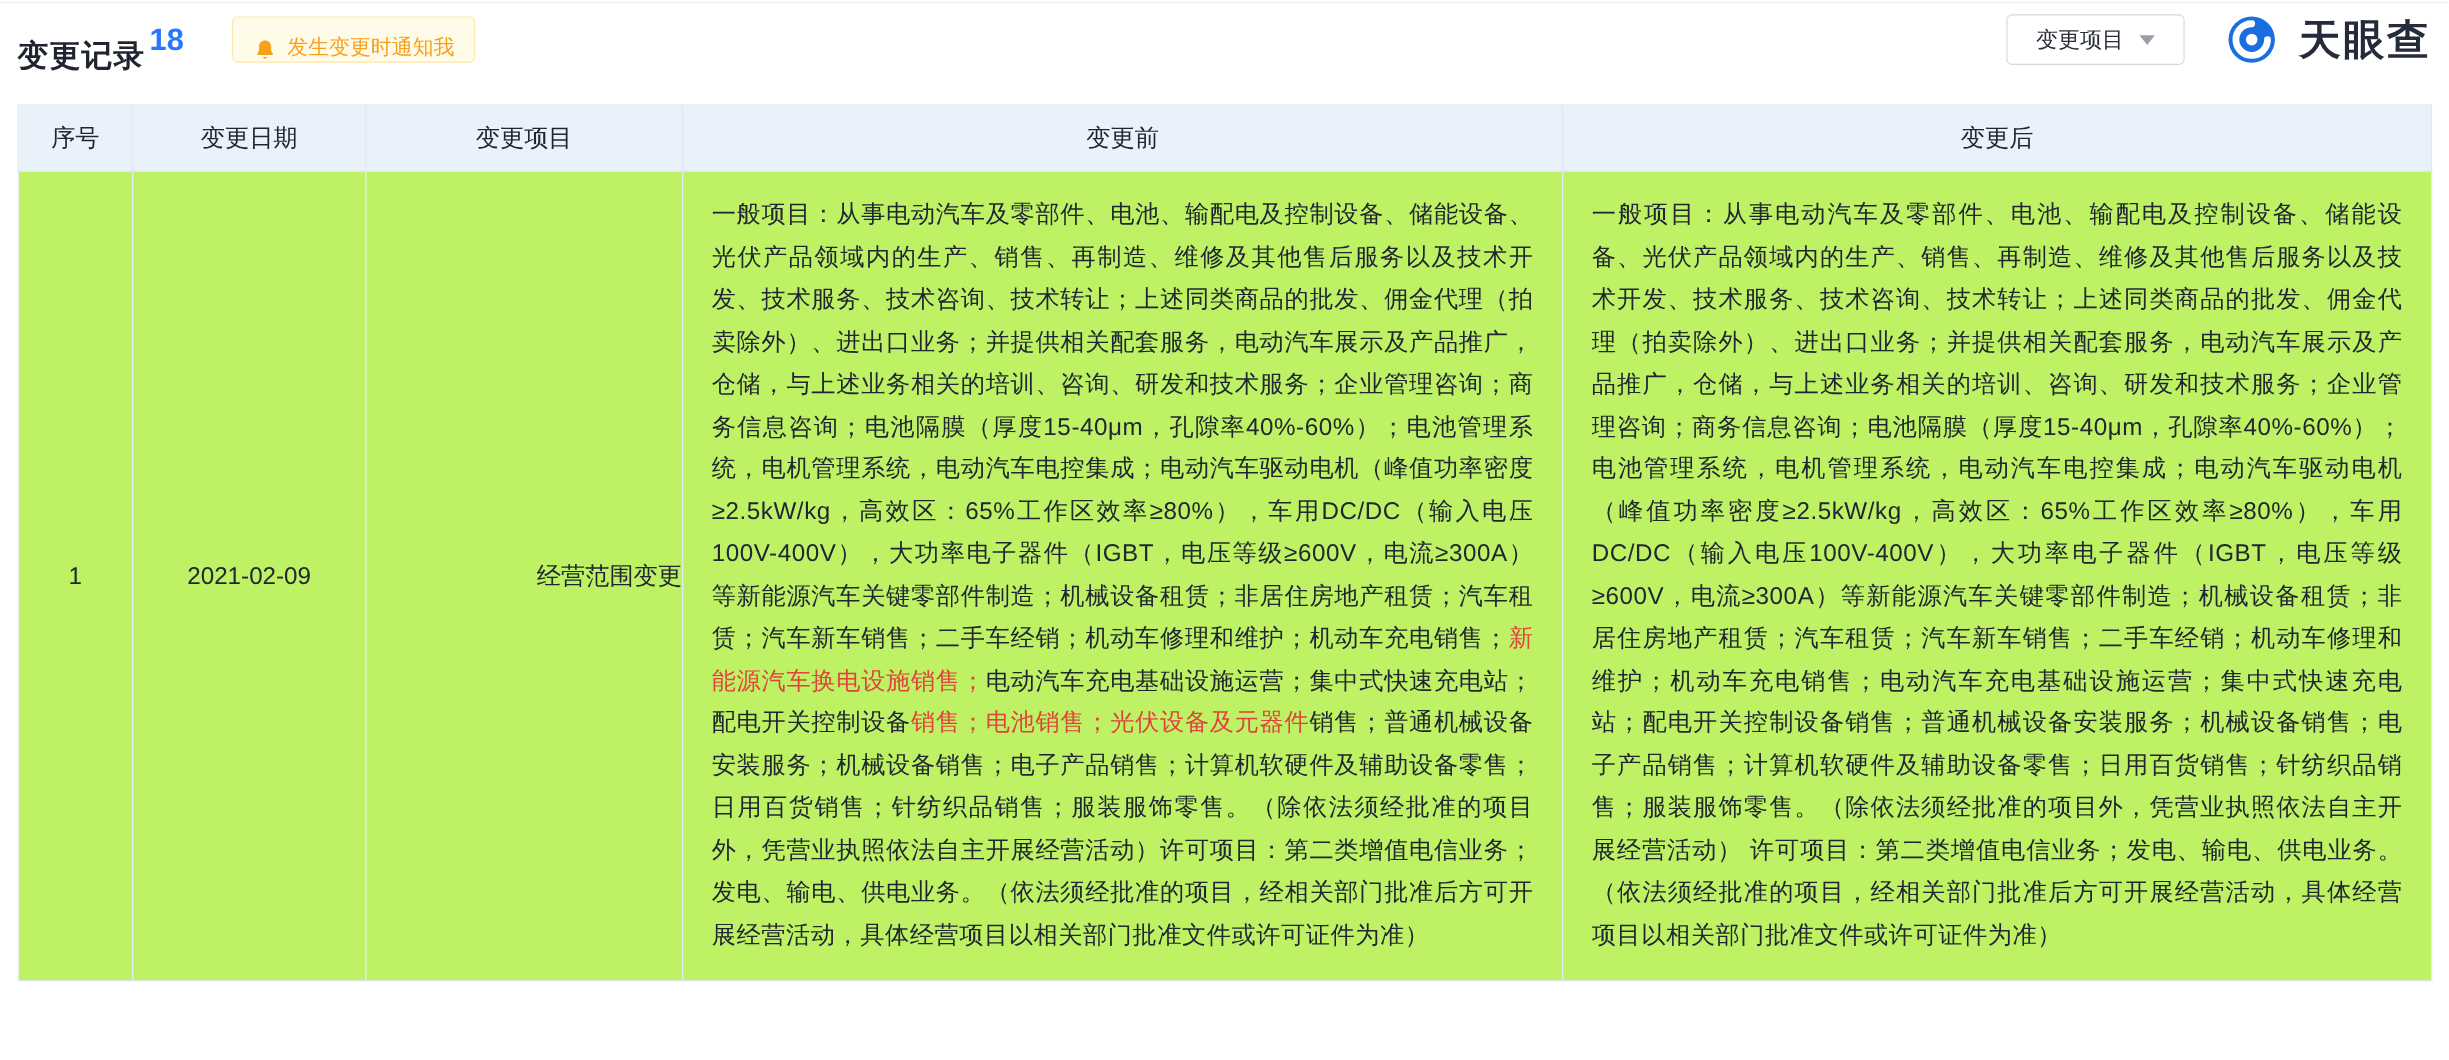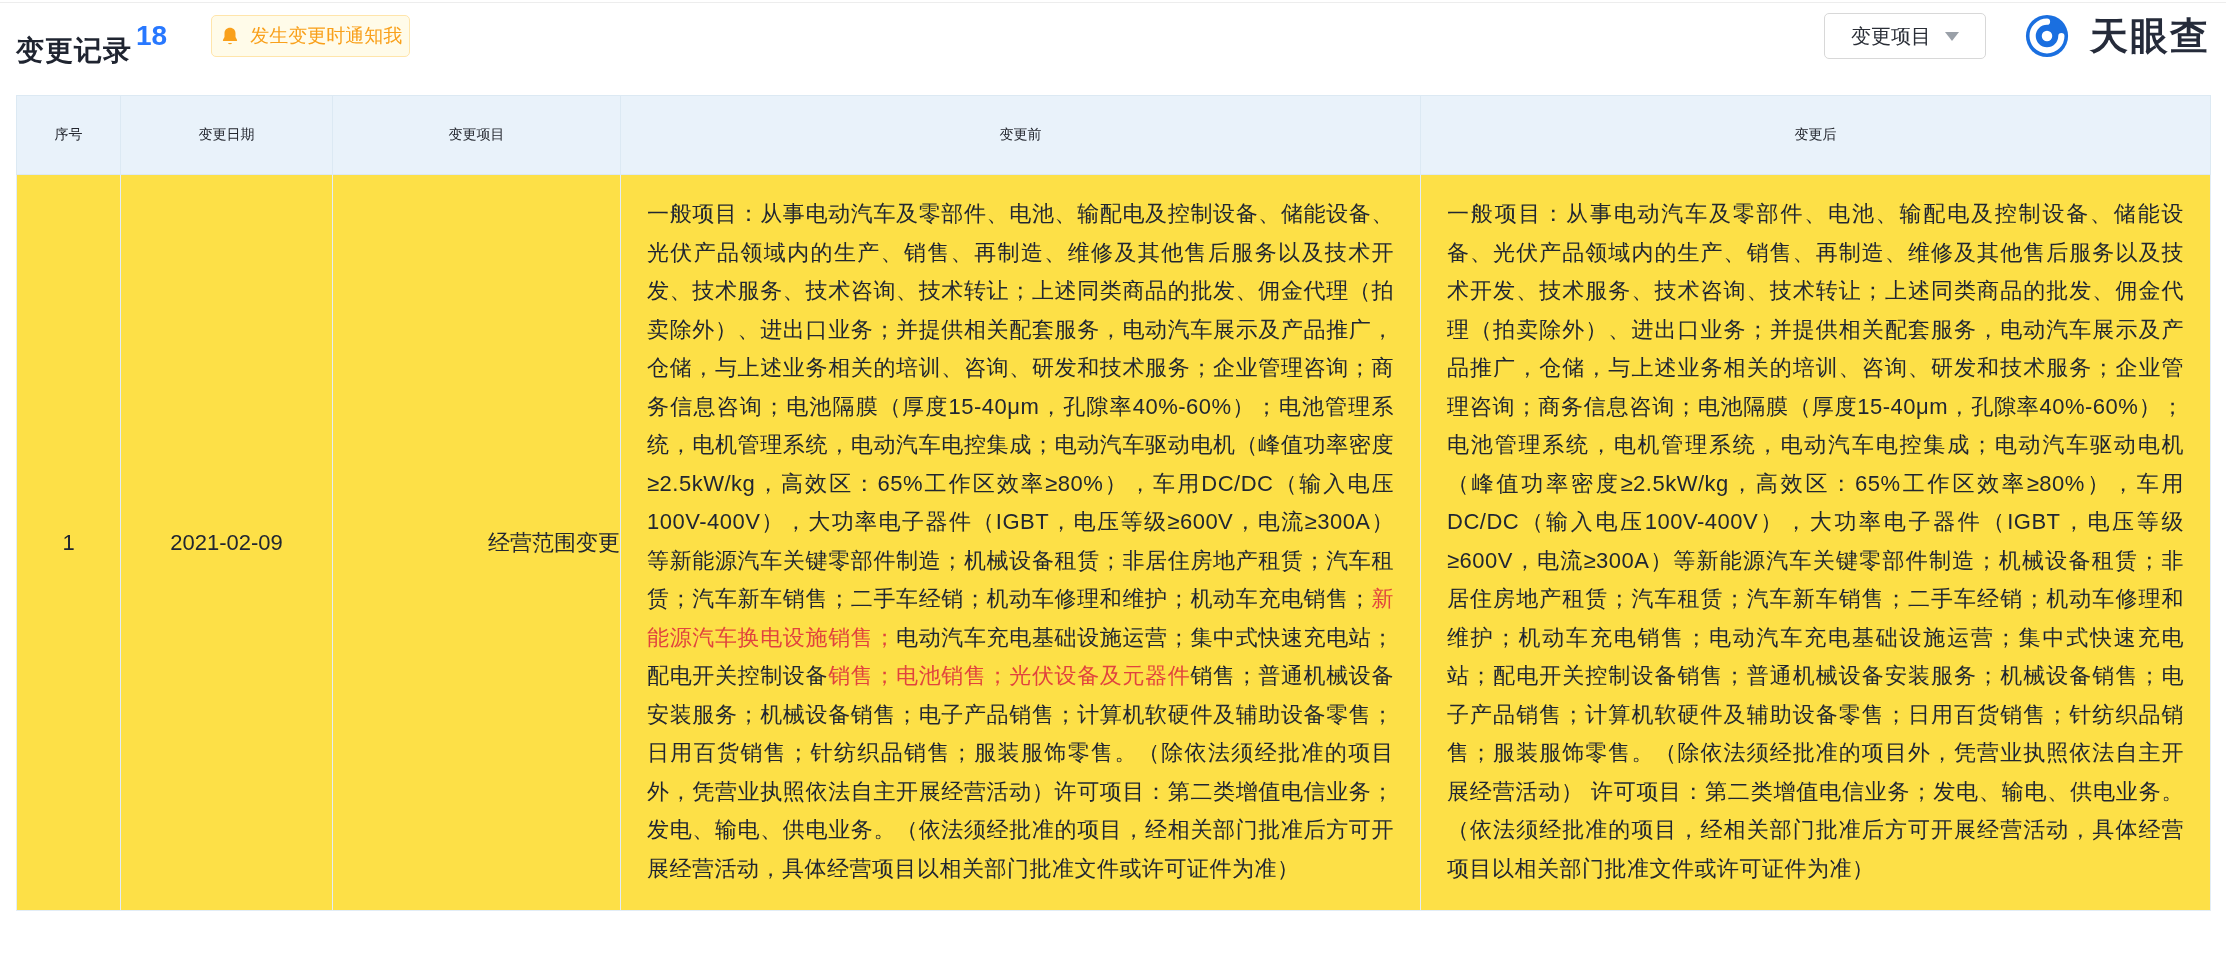--- a/index.html
+++ b/index.html
@@ -20,22 +20,22 @@
   .topbar {
     position: absolute; top: 10px; left: 16px; right: 16px;
     height: 52px;
     display: flex; align-items: center; justify-content: space-between;
   }
   .title-group { display: flex; align-items: center; }
   .page-title { font-size: 28px; font-weight: 700; color: #1f2430; letter-spacing: 1px; margin-top: 30px; }
   .record-count { font-size: 28px; font-weight: 700; color: #2878ff; margin-left: 4px; }
   .notify-btn {
     margin-left: 44px;
-    display: inline-flex; align-items: center;
-    height: 42px; padding: 0 7px;
+    display: inline-flex; align-items: flex-end;
+    height: 42px; padding: 0 18px;
     background: #fffbe9; border: 1px solid #ffe5ab; border-radius: 5px;
     color: #f9a01b; font-size: 19px; cursor: pointer;
     font-family: inherit;
   }
   .notify-btn .bell { display: inline-flex; margin-right: 9px; }
 
   .right-group { display: flex; align-items: center; }
   .filter-btn {
     display: inline-flex; align-items: center; justify-content: center;
     height: 46px; min-width: 162px; padding: 0 20px;
@@ -60,28 +60,28 @@
 
   
   .records-table-wrap { position: absolute; top: 95px; left: 16px; right: 16px; }
   table.records {
     width: 2194px; table-layout: fixed; border-collapse: collapse;
   }
   table.records th, table.records td {
     border: 1px solid #e3edf6;
   }
   table.records thead th {
-    height: 79px;
+    height: 60px;
     background: #e9f2fa;
-    font-size: 14px; font-weight: 400; color: #23262e;
+    font-size: 22px; font-weight: 400; color: #23262e;
     text-align: center; vertical-align: middle;
     border-color: #dce9f3;
   }
   table.records tbody td {
-    background: #fde047;
+    background: #bef264;
     font-size: 22px; color: #212631;
     vertical-align: middle;
   }
   td.cell-center { text-align: center; }
   td.cell-item { text-align: right; padding-left: 4px; }
   td.cell-text {
     vertical-align: top;
     padding: 20px 26px 22px 26px;
   }
   .long-text {

